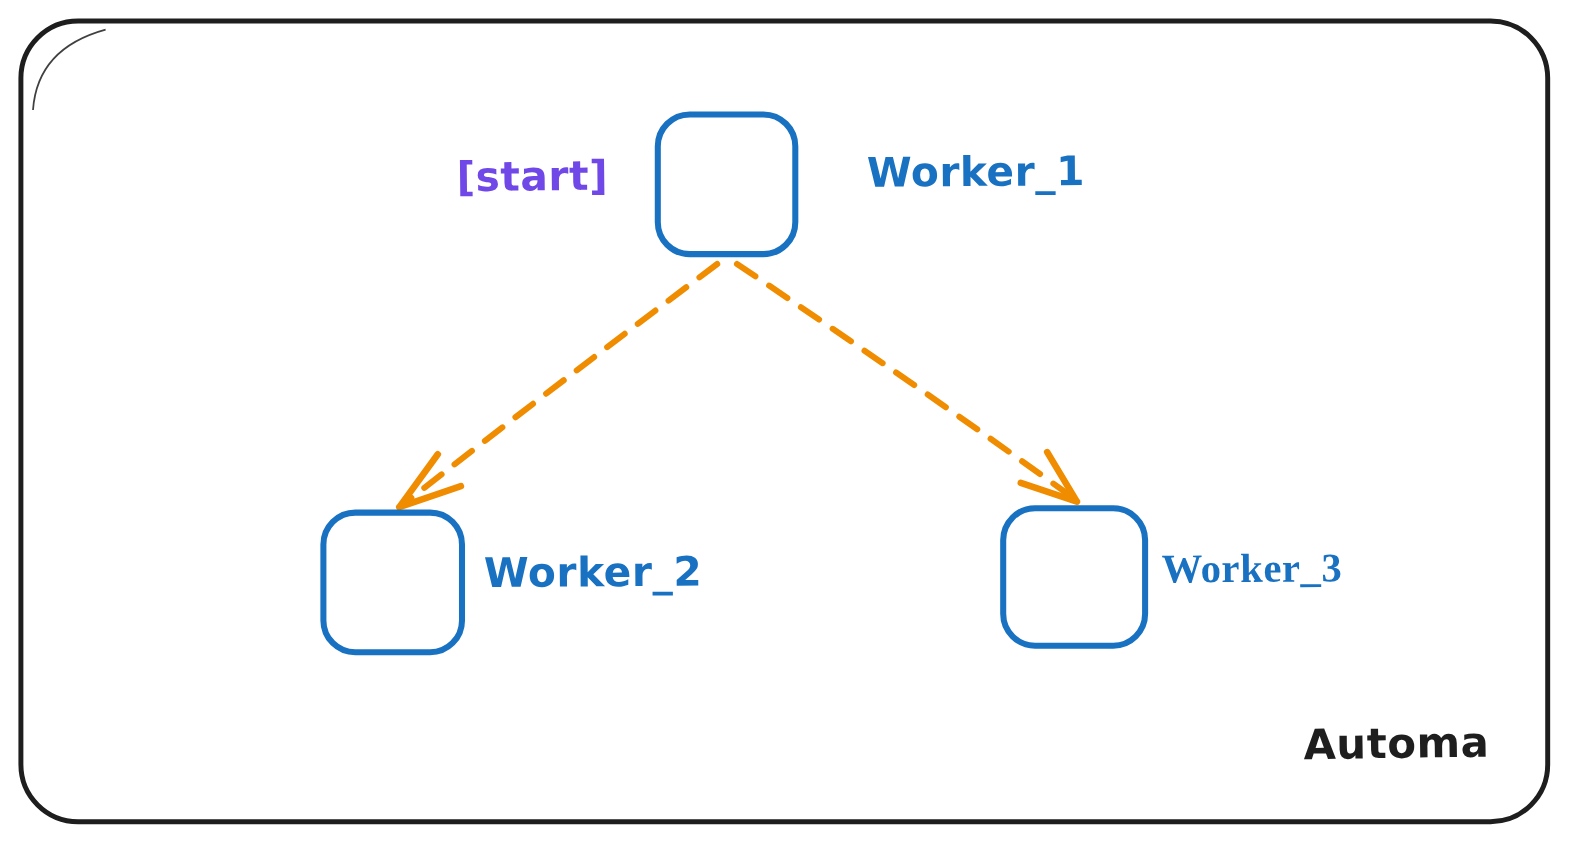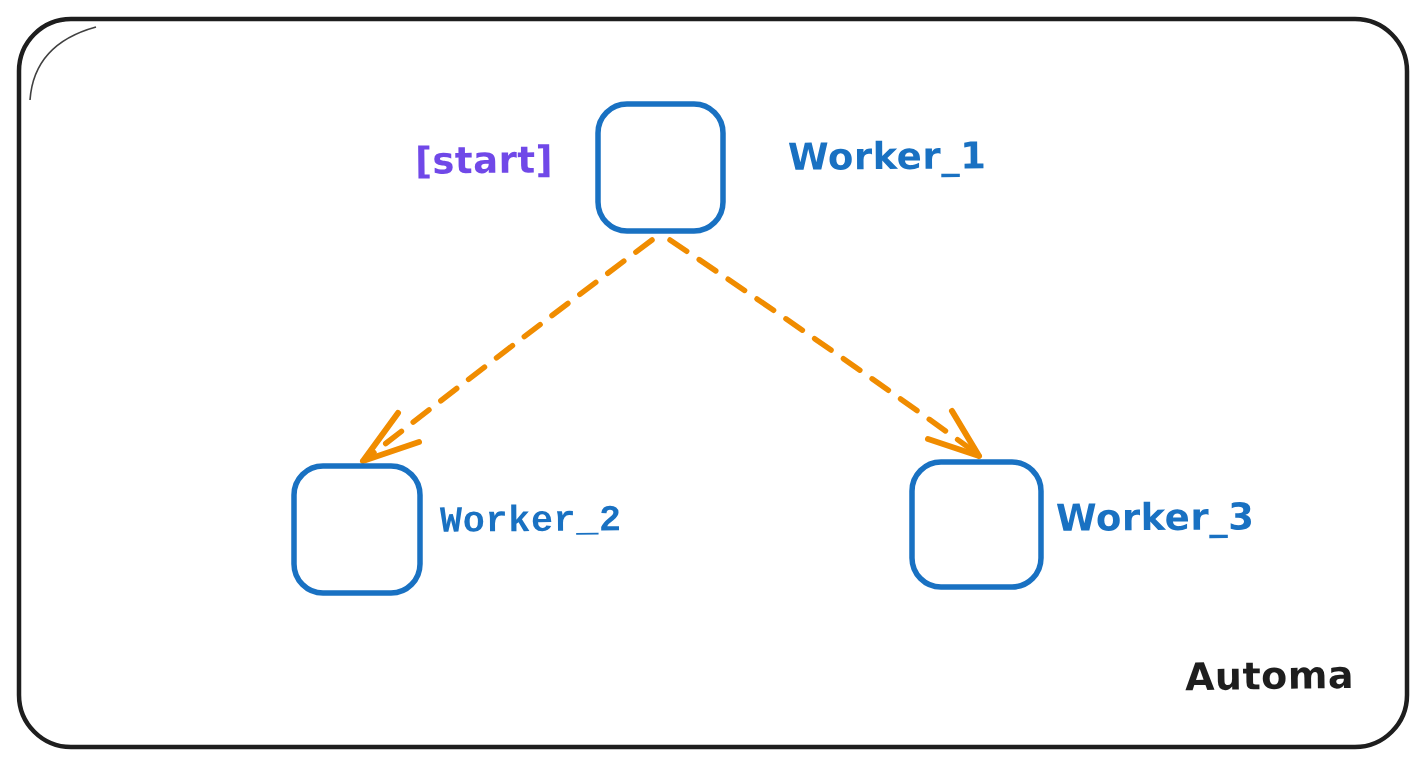--- a/index.html
+++ b/index.html
@@ -99,19 +99,19 @@
 
     <rect x="598" y="104" width="125" height="127" rx="29" ry="29" class="node-shape"></rect>
     <rect x="294" y="466" width="126" height="127" rx="29" ry="29" class="node-shape"></rect>
     <rect x="912" y="462" width="129" height="125" rx="29" ry="29" class="node-shape"></rect>
   </svg>
 
   <div class="txt start-label" style="left: 415px; top: 140px;">[start]</div>
 
   <div class="txt node-label" style="left: 752px; top: 136px; margin-left: 36px;">Worker_1</div>
 
-  <div class="txt node-label" style="left: 440px; top: 500px; font-family: Liberation Mono, monospace;">Worker_2</div>
+  <div class="txt node-label" style="left: 440px; top: 500px;">Worker_2</div>
 
-  <div class="txt node-label" style="left: 1056px; top: 497px;">Worker_3</div>
+  <div class="txt node-label" style="left: 1056px; top: 497px; font-family: Liberation Serif, serif;">Worker_3</div>
 
   <div class="txt watermark" style="left: 1185px; top: 655px;">Automa</div>
 
 </div>
 
 </body></html>

